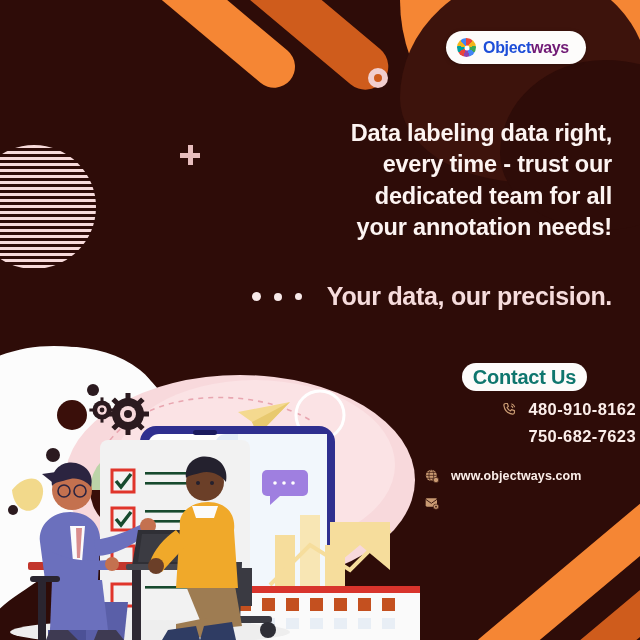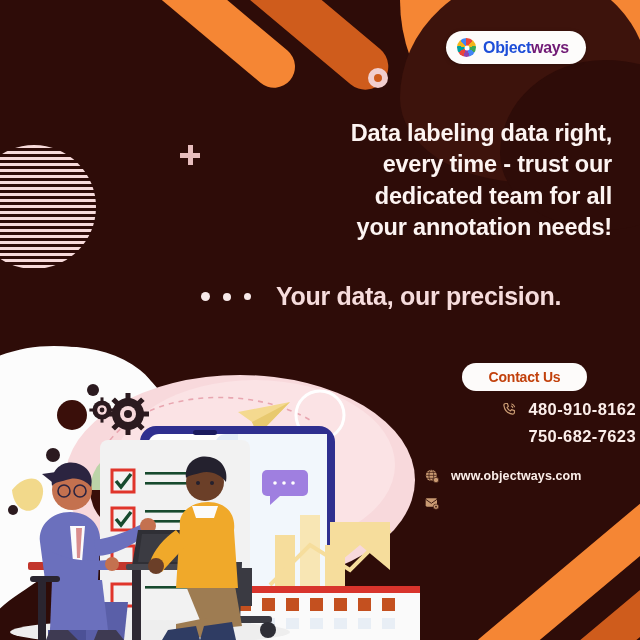--- a/index.html
+++ b/index.html
@@ -151,41 +151,41 @@
     font-weight:bold;
     line-height:1.33;
     letter-spacing:-.2px;
   }
   .headline div{white-space:nowrap;}
   
   .tagline-row{
     position:absolute;
     left:150px;top:282px;
     width:462px;
-    display:flex;align-items:center;justify-content:center;
+    display:flex;align-items:center;justify-content:flex-end;
     gap:13px;
   }
   .dots{display:flex;align-items:center;gap:13px;margin-right:12px;}
   .dot{border-radius:50%;background:#f7e9e9;display:block;}
   .dot.d1{width:9px;height:9px;}
   .dot.d2{width:8px;height:8px;}
   .dot.d3{width:7px;height:7px;}
   .tagline{
     color:#f6dcdc;
     font-size:25px;font-weight:bold;letter-spacing:-.3px;
     white-space:nowrap;
   }
   
   .contact-btn{
     position:absolute;
     left:462px;top:363px;
     width:125px;height:28px;
     background:#fdfbfa;border-radius:999px;
     display:flex;align-items:center;justify-content:center;
-    color:#c2410c;font-size:14px;font-weight:bold;
+    color:#0f766e;font-size:20px;font-weight:bold;
     letter-spacing:-.2px;
   }
   .phones{
     position:absolute;
     left:454px;top:400px;
     width:182px;
     color:#fceeea;
   }
   .phone-row{
     display:flex;align-items:center;justify-content:flex-end;

